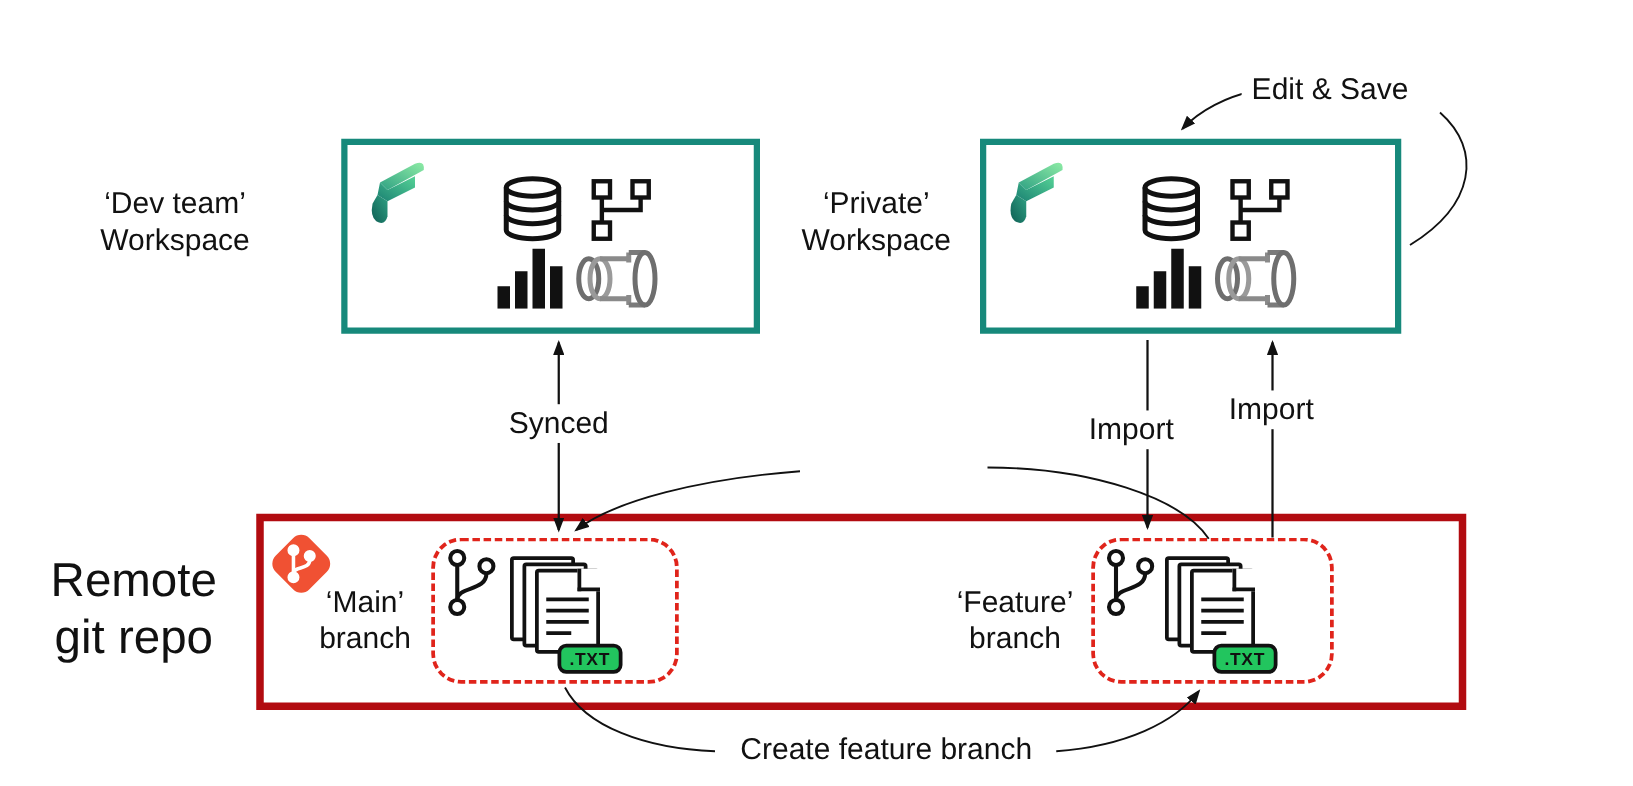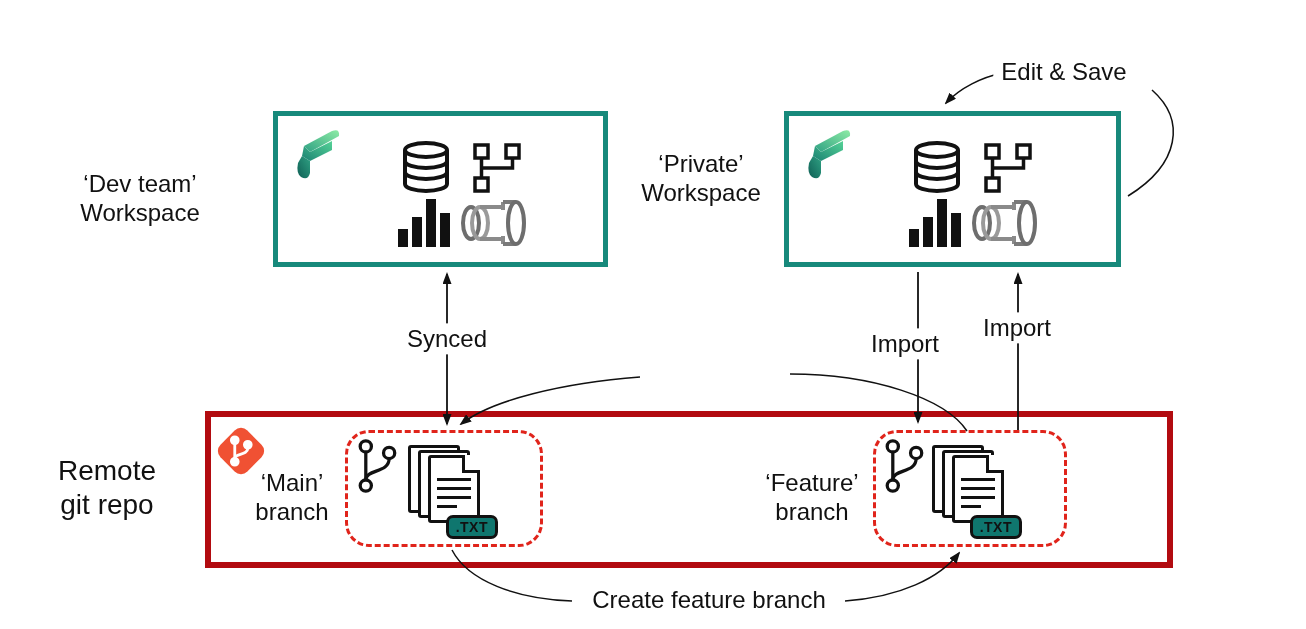--- a/index.html
+++ b/index.html
@@ -5,21 +5,21 @@
   html,body{margin:0;padding:0;background:#fff;}
   #canvas{
     position:relative;width:1306px;height:629px;background:#fff;overflow:hidden;
     font-family:"Liberation Sans","DejaVu Sans",sans-serif;color:var(--text,#111);
   }
   .abs{position:absolute;}
   .lbl{
     position:absolute;transform:translate(-50%,-50%);
     font-size:24px;line-height:1.22;text-align:center;white-space:pre-line;color:var(--text,#111);
   }
-  .lbl.big{font-size:28px;}
+  .lbl.big{font-size:38px;}
   .lbl.onLine{background:#fff;padding:1px 8px;white-space:nowrap;}
   .ws-box{
     position:absolute;box-sizing:border-box;background:#fff;
     border:5px solid var(--workspace_border,#17897B);
   }
   .repo-box{
     position:absolute;box-sizing:border-box;background:#fff;
     border:6px solid var(--repo_border,#B20B10);
   }
   .branch-box{
@@ -33,32 +33,32 @@
   .git-diamond svg{position:absolute;left:3px;top:2px;transform:rotate(-45deg);}
   
   .doc-stack{position:absolute;width:92px;height:96px;}
   .page{position:absolute;width:52px;height:68px;background:#fff;border:3px solid #111;border-radius:3px;box-sizing:border-box;}
   .page.p3{left:0;top:2px;}
   .page.p2{left:10px;top:7px;}
   .page.p1{left:20px;top:12px;}
   .page.p1 .fold{position:absolute;top:-3px;right:-3px;width:15px;height:15px;background:#fff;border-left:3px solid #111;border-bottom:3px solid #111;}
   .page .tline{position:absolute;left:6px;height:3px;background:#111;}
   .txt-badge{
-    position:absolute;right:2px;bottom:0;background:#0f766e;border:3px solid #111;border-radius:7px;
+    position:absolute;right:2px;bottom:0;background:#22c55e;border:3px solid #111;border-radius:7px;
     font-size:14px;font-weight:bold;padding:1px 7px;letter-spacing:.5px;color:#111;
   }
   svg{display:block;}
   #arrows{position:absolute;left:0;top:0;pointer-events:none;}
 </style>
 </head>
 <body>
 
 <div id="canvas">
 
-  <div class="lbl" style="left:140px;top:178px;margin-top:20px;">‘Dev team’
+  <div class="lbl" style="left:140px;top:178px;">‘Dev team’
 Workspace</div>
   <div class="lbl" style="left:701px;top:178px;">‘Private’
 Workspace</div>
 
   <div class="ws-box" style="left:273px;top:111px;width:335px;height:156px;">
 
     <svg class="abs" style="left:16px;top:9px;" width="48" height="58" viewBox="0 0 48 58">
       <defs>
         <linearGradient id="fg1" x1="0" y1="1" x2="1" y2="0">
           <stop offset="0" stop-color="#2FA183"></stop>

